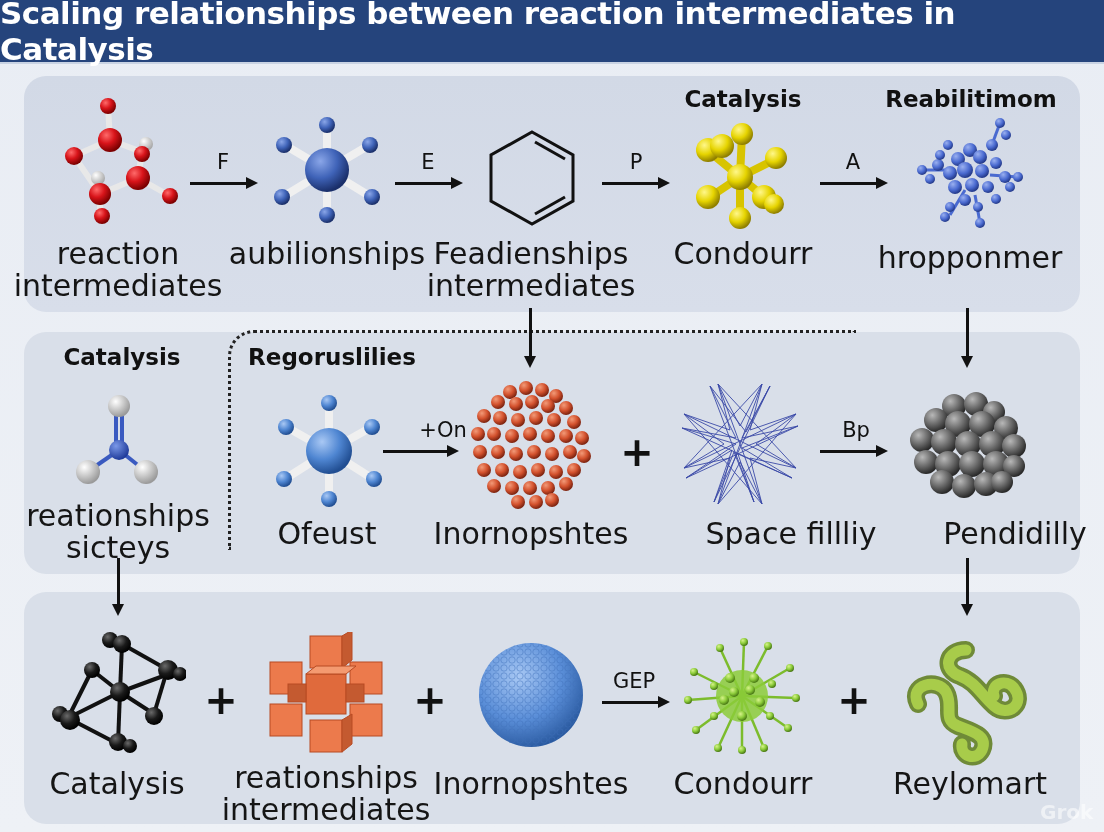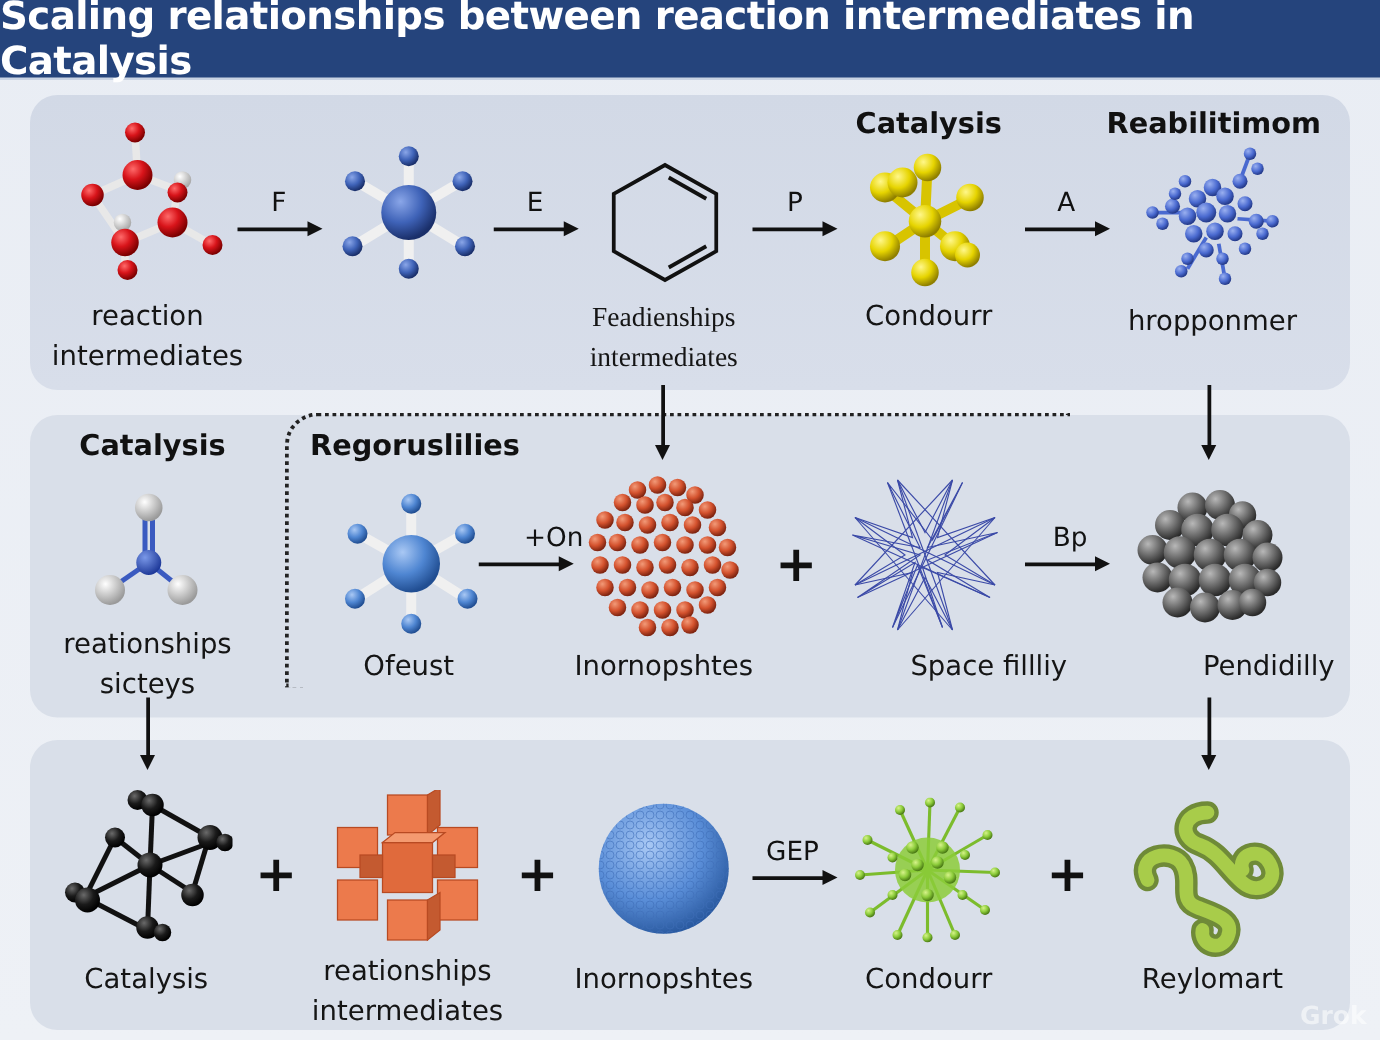--- a/index.html
+++ b/index.html
@@ -23,21 +23,21 @@
   .panel {
     position: absolute; border-radius: 22px;
     background: linear-gradient(180deg, #d2d9e6 0%, #d8deea 100%);
   }
   .p1 { left: 24px; top: 76px; width: 1056px; height: 236px; }
   .p2 { left: 24px; top: 332px; width: 1056px; height: 242px; background: #d9dfe9; }
   .p3 { left: 24px; top: 592px; width: 1056px; height: 232px; background: #d9dfe9; }
 
   .abs { position: absolute; }
   .lbl {
-    position: absolute; text-align: center; font-size: 22px; line-height: 32px;
+    position: absolute; text-align: center; font-size: 30px; line-height: 32px;
     color: #151515; white-space: nowrap; transform: translateX(-50%);
   }
   .head {
     position: absolute; font-size: 23px; font-weight: bold; color: #111;
     white-space: nowrap; transform: translateX(-50%);
   }
   .arrow { position: absolute; height: 20px; }
   .arrow .line { position: absolute; left: 0; top: 8px; height: 2.5px; background: #111; }
   .arrow .head-tri {
     position: absolute; top: 3px; width: 0; height: 0;
@@ -139,34 +139,35 @@
   </g>
   <circle cx="55" cy="55" r="22" fill="url(#gBlue)"></circle>
   <circle cx="55" cy="10" r="8" fill="url(#gBlue)"></circle>
     <circle cx="55" cy="100" r="8" fill="url(#gBlue)"></circle>
   <circle cx="12" cy="30" r="8" fill="url(#gBlue)"></circle>
     <circle cx="98" cy="30" r="8" fill="url(#gBlue)"></circle>
   <circle cx="10" cy="82" r="8" fill="url(#gBlue)"></circle>
     <circle cx="100" cy="82" r="8" fill="url(#gBlue)"></circle>
 </svg>
 <div class="lbl" style="left:327px; top:238px;">
+  <div>aubilionships</div>
 </div>
 
 <div class="arrow" style="left:395px; top:174px; width:68px;">
   <div class="line" style="width:58px;"></div>
     <div class="head-tri" style="left:56px;"></div>
 </div>
 <div class="arrow-lbl" style="left:428px; top:150px;">E</div>
 
 <svg class="abs" style="left:485px; top:128px;" width="94" height="100" viewBox="0 0 94 100">
   <polygon points="47,4 88,27 88,73 47,96 6,73 6,27" fill="none" stroke="#111" stroke-width="3"></polygon>
   <line x1="50" y1="14" x2="80" y2="31" stroke="#111" stroke-width="3"></line>
   <line x1="80" y1="69" x2="50" y2="86" stroke="#111" stroke-width="3"></line>
 </svg>
-<div class="lbl" style="left:531px; top:238px;font-family:Liberation Serif, serif;">
+<div class="lbl" style="left:531px; top:238px;">
   <div>Feadienships</div>
   <div>intermediates</div>
 </div>
 
 <div class="arrow" style="left:602px; top:174px; width:68px;">
   <div class="line" style="width:58px;"></div>
     <div class="head-tri" style="left:56px;"></div>
 </div>
 <div class="arrow-lbl" style="left:636px; top:150px;">P</div>
 

